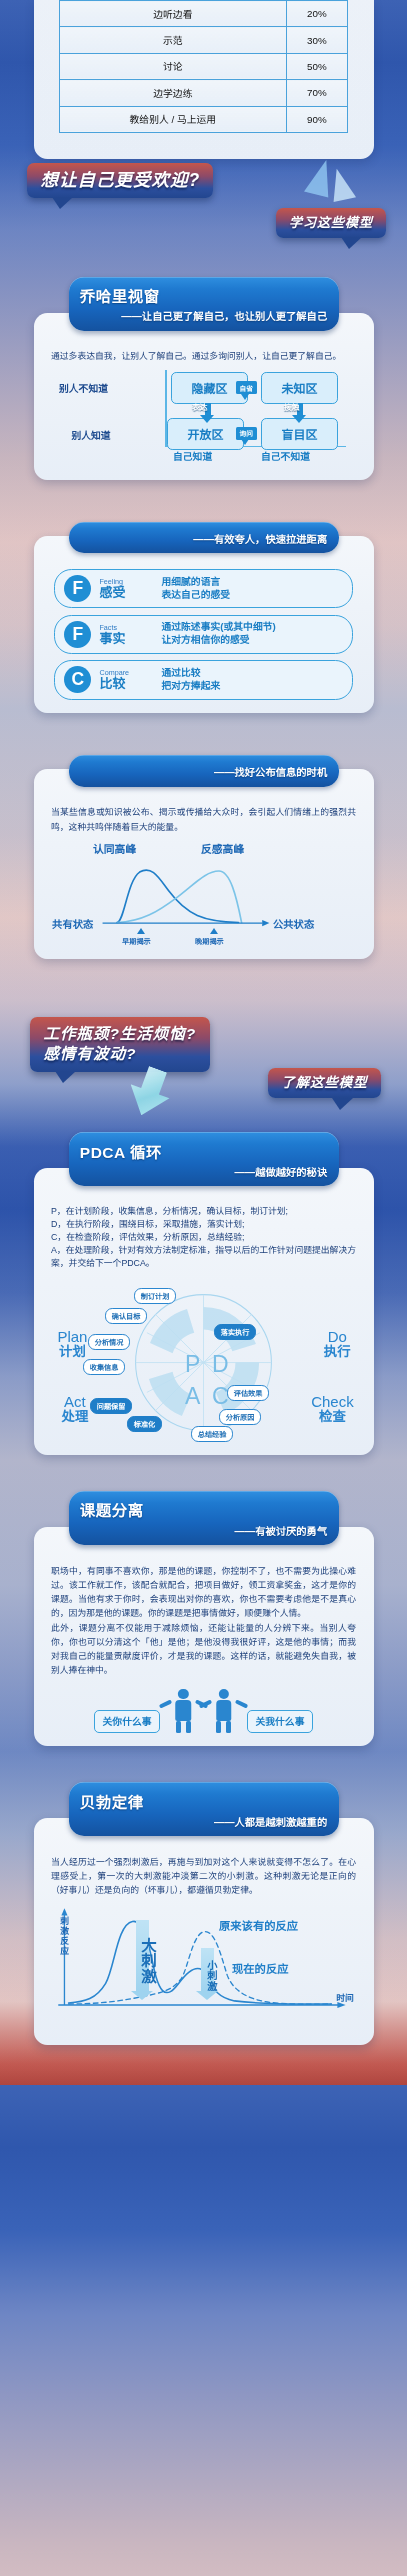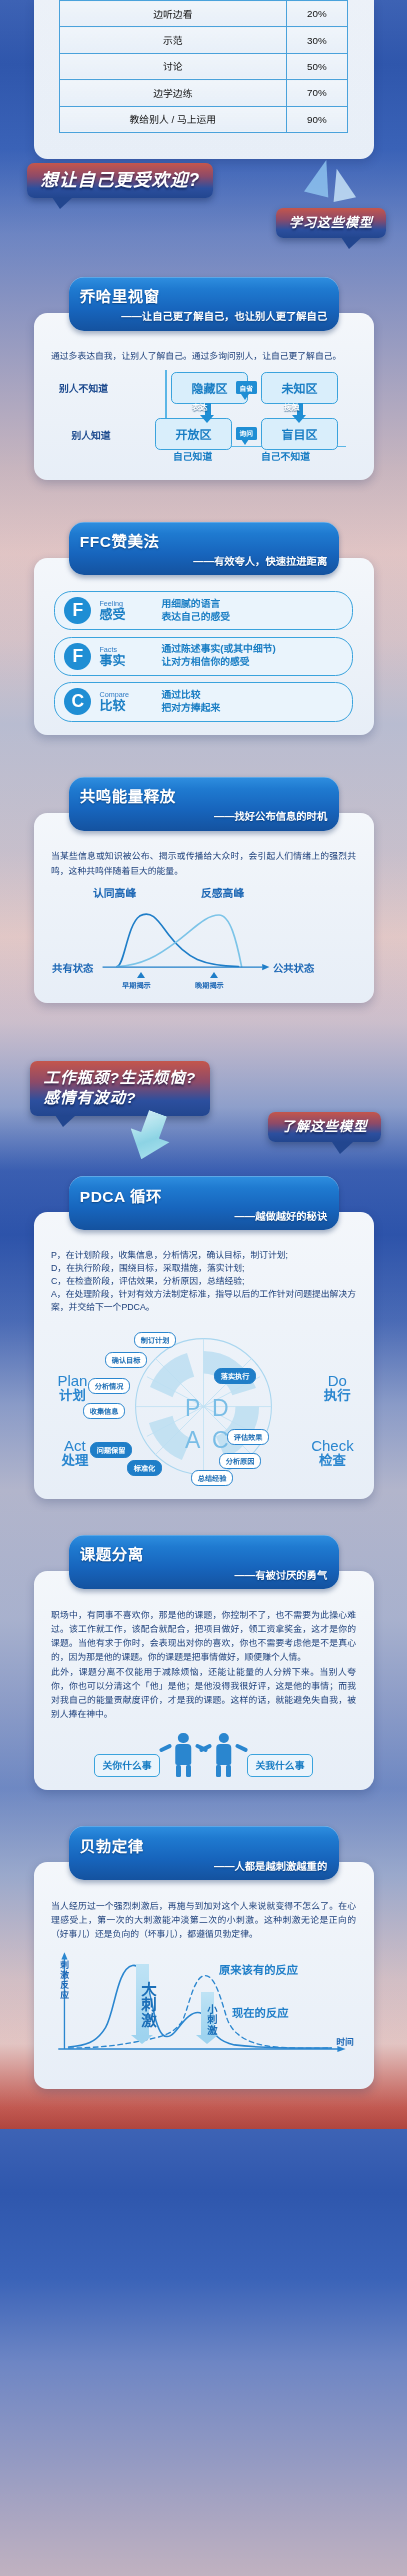--- a/index.html
+++ b/index.html
@@ -247,21 +247,21 @@
     <div class="johari">
       <div class="jo-grid">
         <div class="jo-vline"></div>
         <div class="jo-hline"></div>
 
         <div class="jo-rowlab" style="top:12.4px;">别人不知道</div>
         <div class="jo-rowlab" style="top:59px;left:12.4px;">别人知道</div>
 
         <div class="jo-cell" style="left:112px;top:3.1px;">隐藏区</div>
         <div class="jo-cell" style="left:202px;top:3.1px;">未知区</div>
-        <div class="jo-cell" style="left:96px;top:49px;">开放区</div>
+        <div class="jo-cell" style="left:108px;top:49px;">开放区</div>
         <div class="jo-cell" style="left:202px;top:49px;">盲目区</div>
 
         <div class="jo-tag" style="left:177px;top:12.4px;">自省</div>
         <div class="jo-tag" style="left:177px;top:58px;">询问</div>
 
         <div class="jo-arrow" style="left:146px;top:34px;"></div>
         <div class="jo-arrlab" style="left:133px;top:32px;">表达</div>
         <div class="jo-arrow" style="left:238px;top:34px;"></div>
         <div class="jo-arrlab" style="left:225px;top:32px;">接触</div>
 
@@ -270,21 +270,20 @@
       </div>
     </div>
     <div style="height:15.5px;"></div>
   </div>
 </div>
 
 <div style="height:29px;"></div>
 
 <div class="sec-wrap">
   <div class="ribbon">
-    <div class="r-title">FFC赞美法</div>
     <div class="r-sub">——有效夸人，快速拉进距离</div>
   </div>
   <div class="card" style="margin-top:-17.5px;padding:27px 0 13.4px;">
     <div id="ffc-list">
         <div class="ffc-row">
           <div class="ffc-badge">F</div>
           <div class="ffc-mid">
             <div class="ffc-en">Feeling</div>
             <div class="ffc-cn">感受</div>
           </div>
@@ -307,21 +306,20 @@
           <div class="ffc-desc">通过比较<br>把对方捧起来</div>
         </div>
       </div>
   </div>
 </div>
 
 <div style="height:29px;"></div>
 
 <div class="sec-wrap">
   <div class="ribbon">
-    <div class="r-title">共鸣能量释放</div>
     <div class="r-sub">——找好公布信息的时机</div>
   </div>
   <div class="card" style="margin-top:-17.5px;padding-top:25px;">
     <div class="body-txt">当某些信息或知识被公布、揭示或传播给大众时，会引起人们情绪上的强烈共鸣，这种共鸣伴随着巨大的能量。</div>
     <div class="res-chart">
       <div class="pk-lab" style="left:44px;">认同高峰</div>
       <div class="pk-lab" style="left:152px;text-align:right;">反感高峰</div>
       <svg width="309" height="111" style="position:absolute;left:0;top:0;" viewBox="0 0 600 215">
         <path d="M132,160 C146,160 152,78 176,62 C200,48 214,74 232,98 C268,146 300,158 368,160" stroke="#1f7ec8" stroke-width="3.2" fill="none" stroke-linecap="round"></path>
         <path d="M132,160 C180,158 210,140 250,110 C286,82 306,60 330,60 C352,60 364,110 374,160" stroke="#7cc4e8" stroke-width="3.2" fill="none" stroke-linecap="round"></path>

